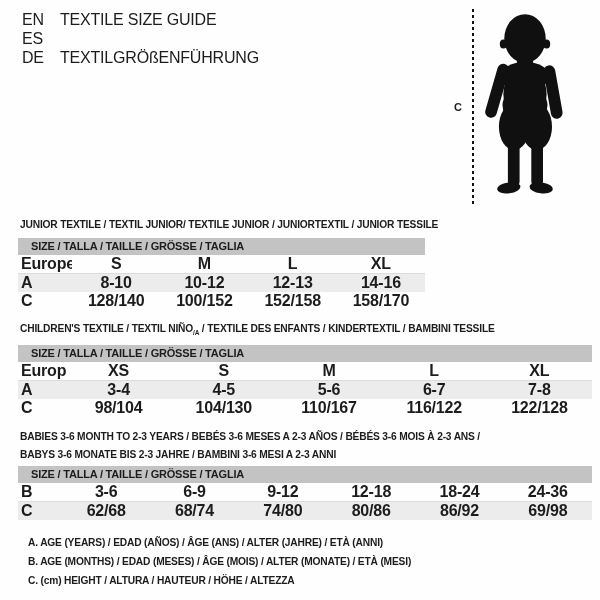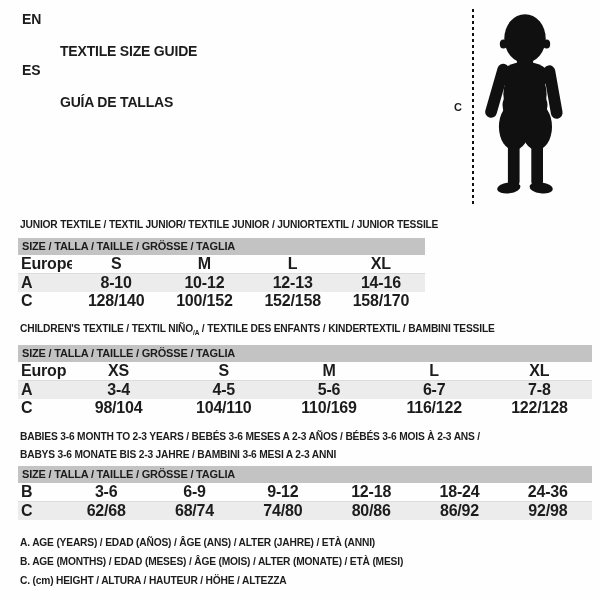--- a/index.html
+++ b/index.html
@@ -6,23 +6,23 @@
   .page {
     position:relative; width:600px; height:600px; overflow:hidden;
     background:#fefefe;
     font-family:"Liberation Sans", sans-serif;
     color:var(--text, #1c1c1c);
   }
   .abs { position:absolute; }
 
   
   .lang-block { left:22px; top:10px; }
-  .lang-row { display:flex; line-height:19px; font-size:14px; font-weight:bold; letter-spacing:-0.2px; }
+  .lang-row { display:flex; line-height:19px; font-size:16px; font-weight:normal; letter-spacing:-0.2px; }
   .lang-code { width:38px; flex:0 0 38px; }
-  .lang-title { white-space:nowrap;margin-top:32px; }
+  .lang-title { white-space:nowrap; }
 
   
   .fig-label { left:449px; top:101px; width:18px; text-align:center; font-size:11px; font-weight:bold; }
   .dotted-line {
     left:472px; top:9px; width:2px; height:197px;
     background:repeating-linear-gradient(to bottom, var(--ink,#111) 0 3px, transparent 3px 6px);
   }
   .baby-svg { left:480px; top:5px; width:90px; height:202px; }
   .baby-svg * { fill:var(--ink, #111); }
 
@@ -30,21 +30,21 @@
   .sec-title {
     font-size:11px; font-weight:bold; letter-spacing:-0.2px; white-space:nowrap;
     transform:scaleX(0.93); transform-origin:left center; line-height:18px;
   }
   .sec-title sub { font-size:7px; }
 
   
   .table-wrap { }
   .size-bar {
     background:var(--header-bar, #c3c3c3);
-    height:17px; line-height:17px; padding-left:4px;
+    height:17px; line-height:17px; padding-left:13px;
     font-size:11px; font-weight:bold; letter-spacing:-0.2px;
   }
   table { width:100%; border-collapse:collapse; table-layout:fixed; }
   td {
     height:18px; padding:0; font-size:16px; font-weight:bold; letter-spacing:-0.2px;
     text-align:center; vertical-align:middle; overflow:hidden; white-space:nowrap;
   }
   td.rowlabel { text-align:left; padding-left:3px; }
   tr.stripe { background:var(--row-stripe, #ececec); }
   tr.hairline td { border-bottom:1px solid #dcdcdc; }
@@ -60,21 +60,24 @@
 
 <div class="page">
 
   <div class="abs lang-block">
     <div class="lang-row">
       <span class="lang-code">EN</span>
       <span class="lang-title">TEXTILE SIZE GUIDE</span>
     </div>
     <div class="lang-row">
       <span class="lang-code">ES</span>
-      <span class="lang-title">GUÍA DE TALLAS</span>
+    </div>
+    <div class="lang-row">
+      <span class="lang-code">DE</span>
+      <span class="lang-title">TEXTILGRÖßENFÜHRUNG</span>
     </div>
   </div>
 
   <div class="abs fig-label">C</div>
   <div class="abs dotted-line"></div>
   <svg class="abs baby-svg" viewBox="0 0 100 210" preserveAspectRatio="xMidYMid meet">
     <g>
       <ellipse cx="50" cy="30" rx="23" ry="27"></ellipse>
       <ellipse cx="26" cy="36" rx="4" ry="5"></ellipse>
       <ellipse cx="74" cy="36" rx="4" ry="5"></ellipse>
@@ -158,22 +161,22 @@
         <td class="rowlabel">A</td>
         <td>3-4</td>
         <td>4-5</td>
         <td>5-6</td>
         <td>6-7</td>
         <td>7-8</td>
       </tr>
       <tr>
         <td class="rowlabel">C</td>
         <td>98/104</td>
-        <td>104/110</td>
-        <td>110/169</td>
+        <td>104/130</td>
+        <td>110/167</td>
         <td>116/122</td>
         <td>122/128</td>
       </tr>
     </tbody>
       </table>
   </div>
 
   <div class="abs sec-title" style="left:20px; top:427px;">BABIES 3-6 MONTH TO 2-3 YEARS / BEBÉS 3-6 MESES A 2-3 AÑOS / BÉBÉS 3-6 MOIS À 2-3 ANS /</div>
   <div class="abs sec-title" style="left:20px; top:445px;">BABYS 3-6 MONATE BIS 2-3 JAHRE / BAMBINI 3-6 MESI A 2-3 ANNI</div>
   <div class="abs table-wrap" style="left:18px; top:466px; width:574px;">
@@ -198,25 +201,25 @@
         <td>18-24</td>
         <td>24-36</td>
       </tr>
       <tr class="stripe">
         <td class="rowlabel">C</td>
         <td>62/68</td>
         <td>68/74</td>
         <td>74/80</td>
         <td>80/86</td>
         <td>86/92</td>
-        <td>92/98</td>
+        <td>69/98</td>
       </tr>
     </tbody>
       </table>
   </div>
 
-  <div class="abs" style="left:20px; top:533px;">
+  <div class="abs" style="left:28px; top:533px;">
     <div class="legend-line">A. AGE (YEARS) / EDAD (AÑOS) / ÂGE (ANS) / ALTER (JAHRE) / ETÀ (ANNI)</div>
     <div class="legend-line">B. AGE (MONTHS) / EDAD (MESES) / ÂGE (MOIS) / ALTER (MONATE) / ETÀ (MESI)</div>
     <div class="legend-line">C. (cm) HEIGHT / ALTURA / HAUTEUR / HÖHE / ALTEZZA</div>
   </div>
 
 </div>
 
 </body></html>

